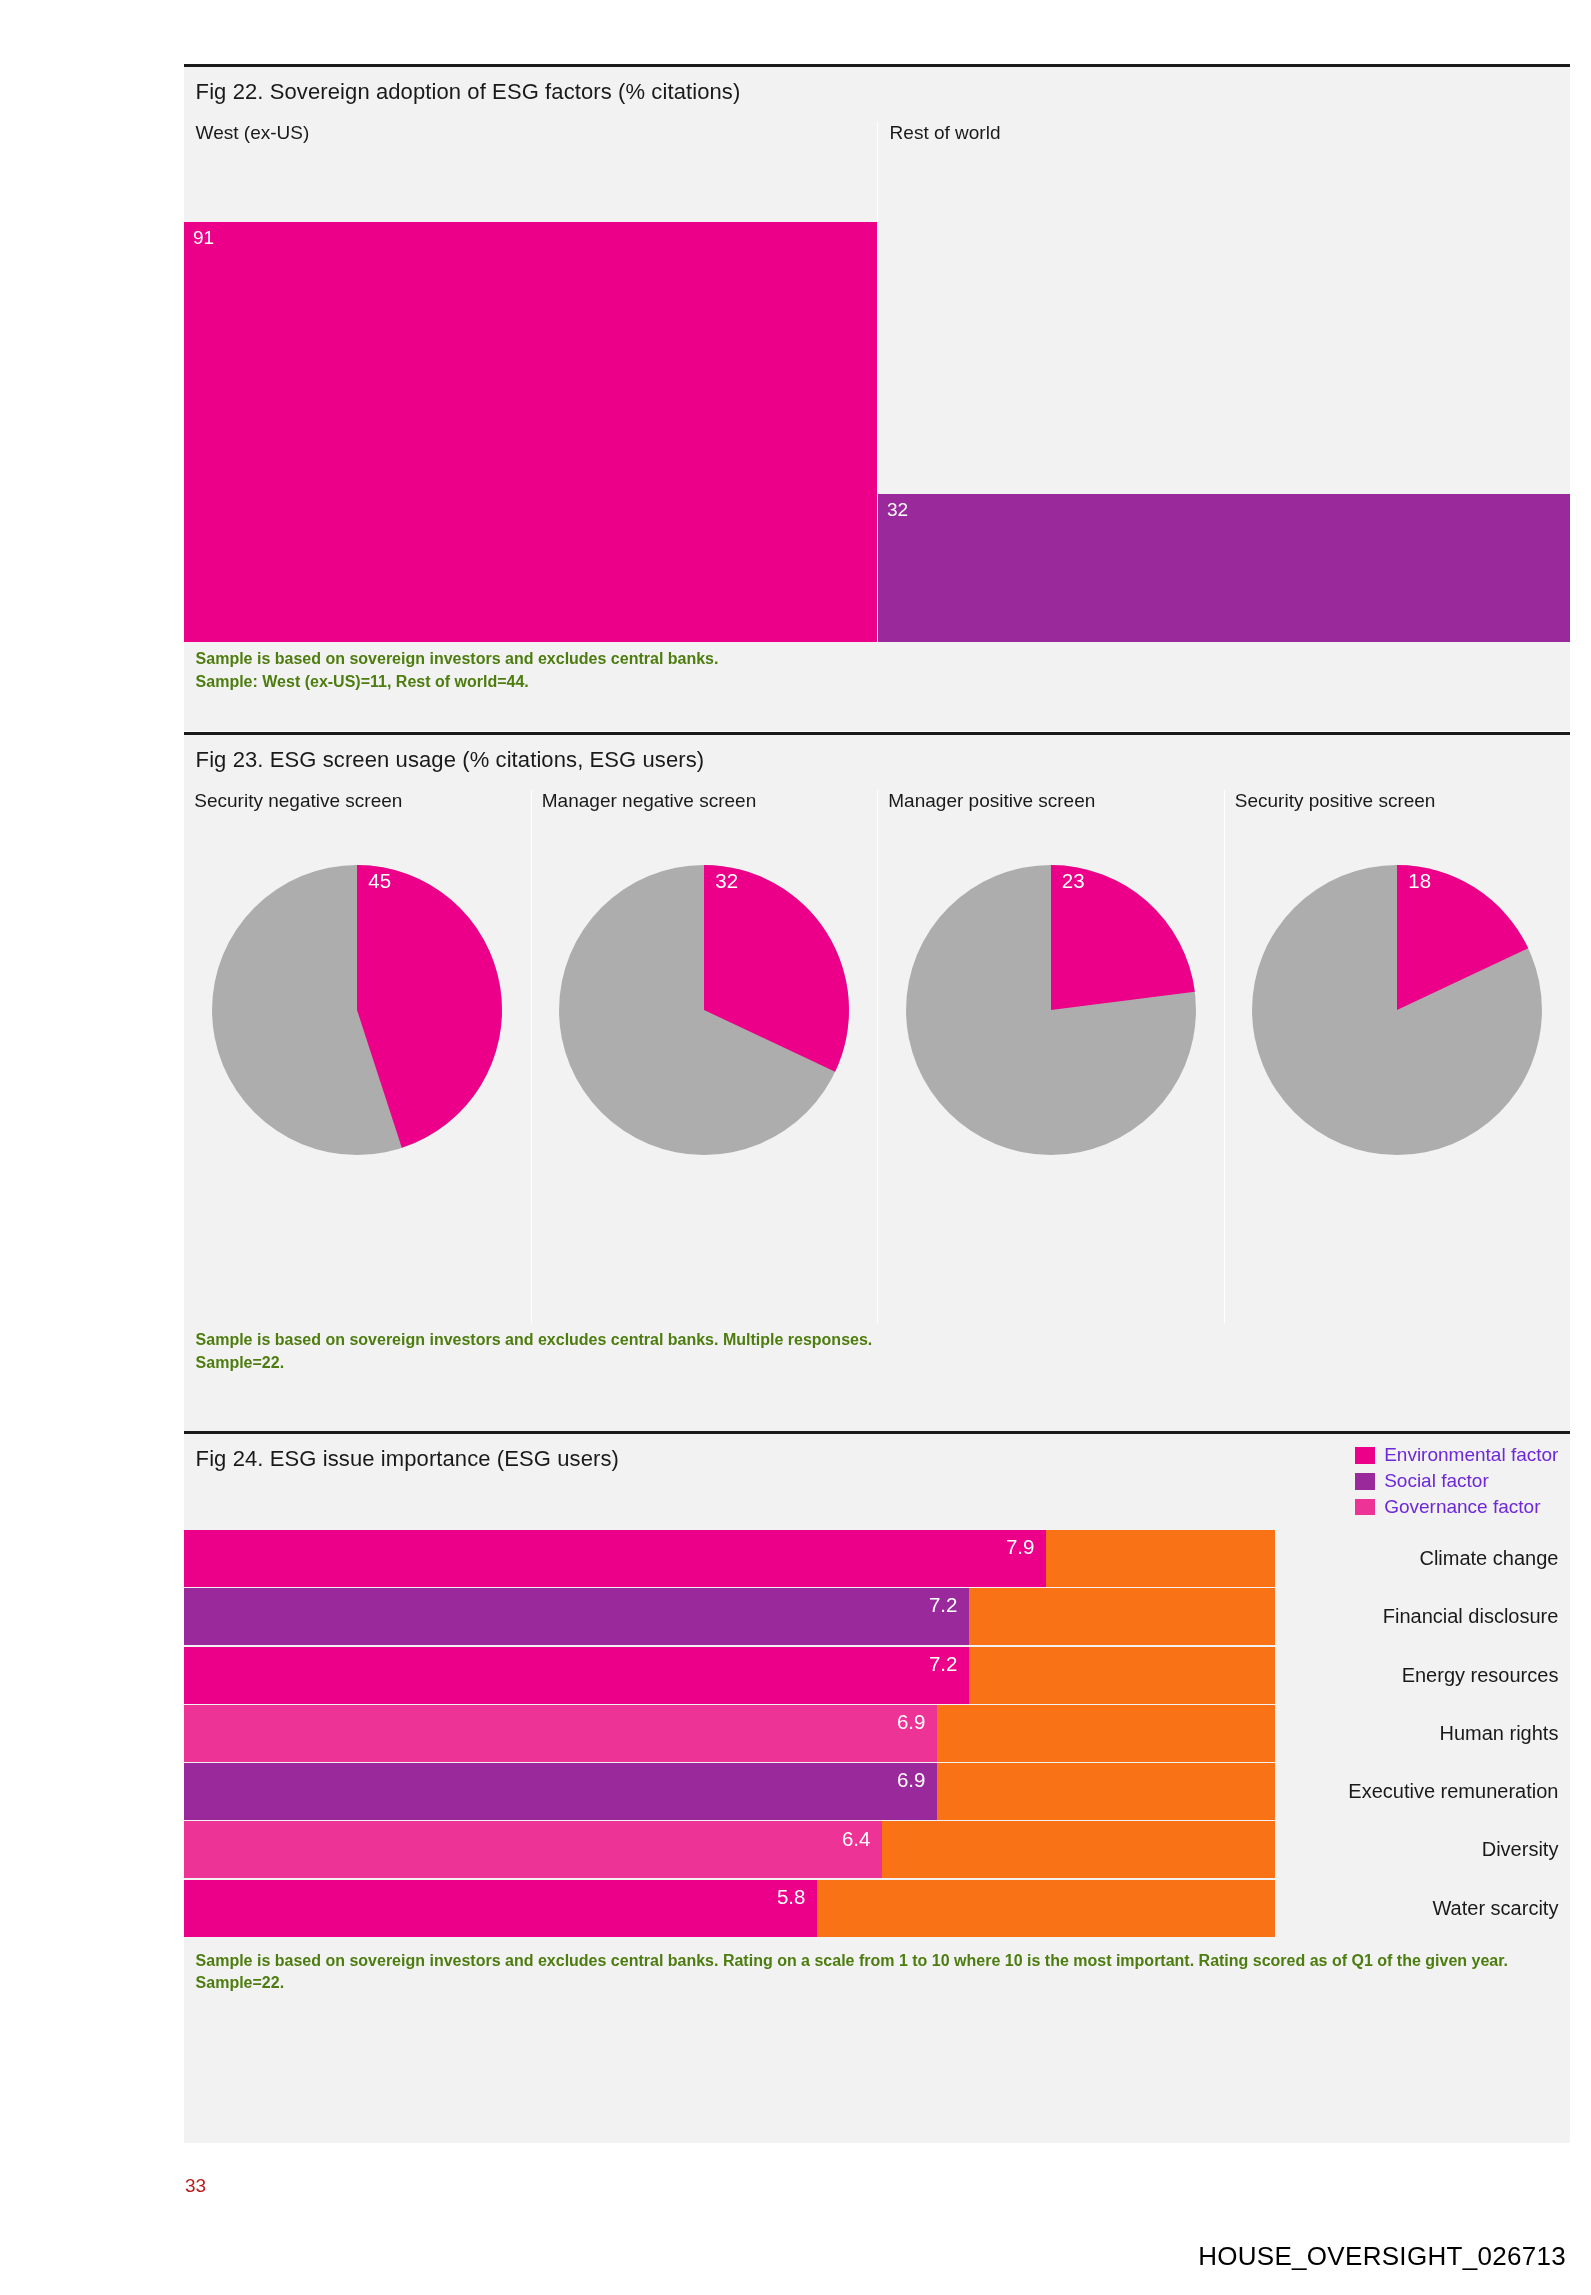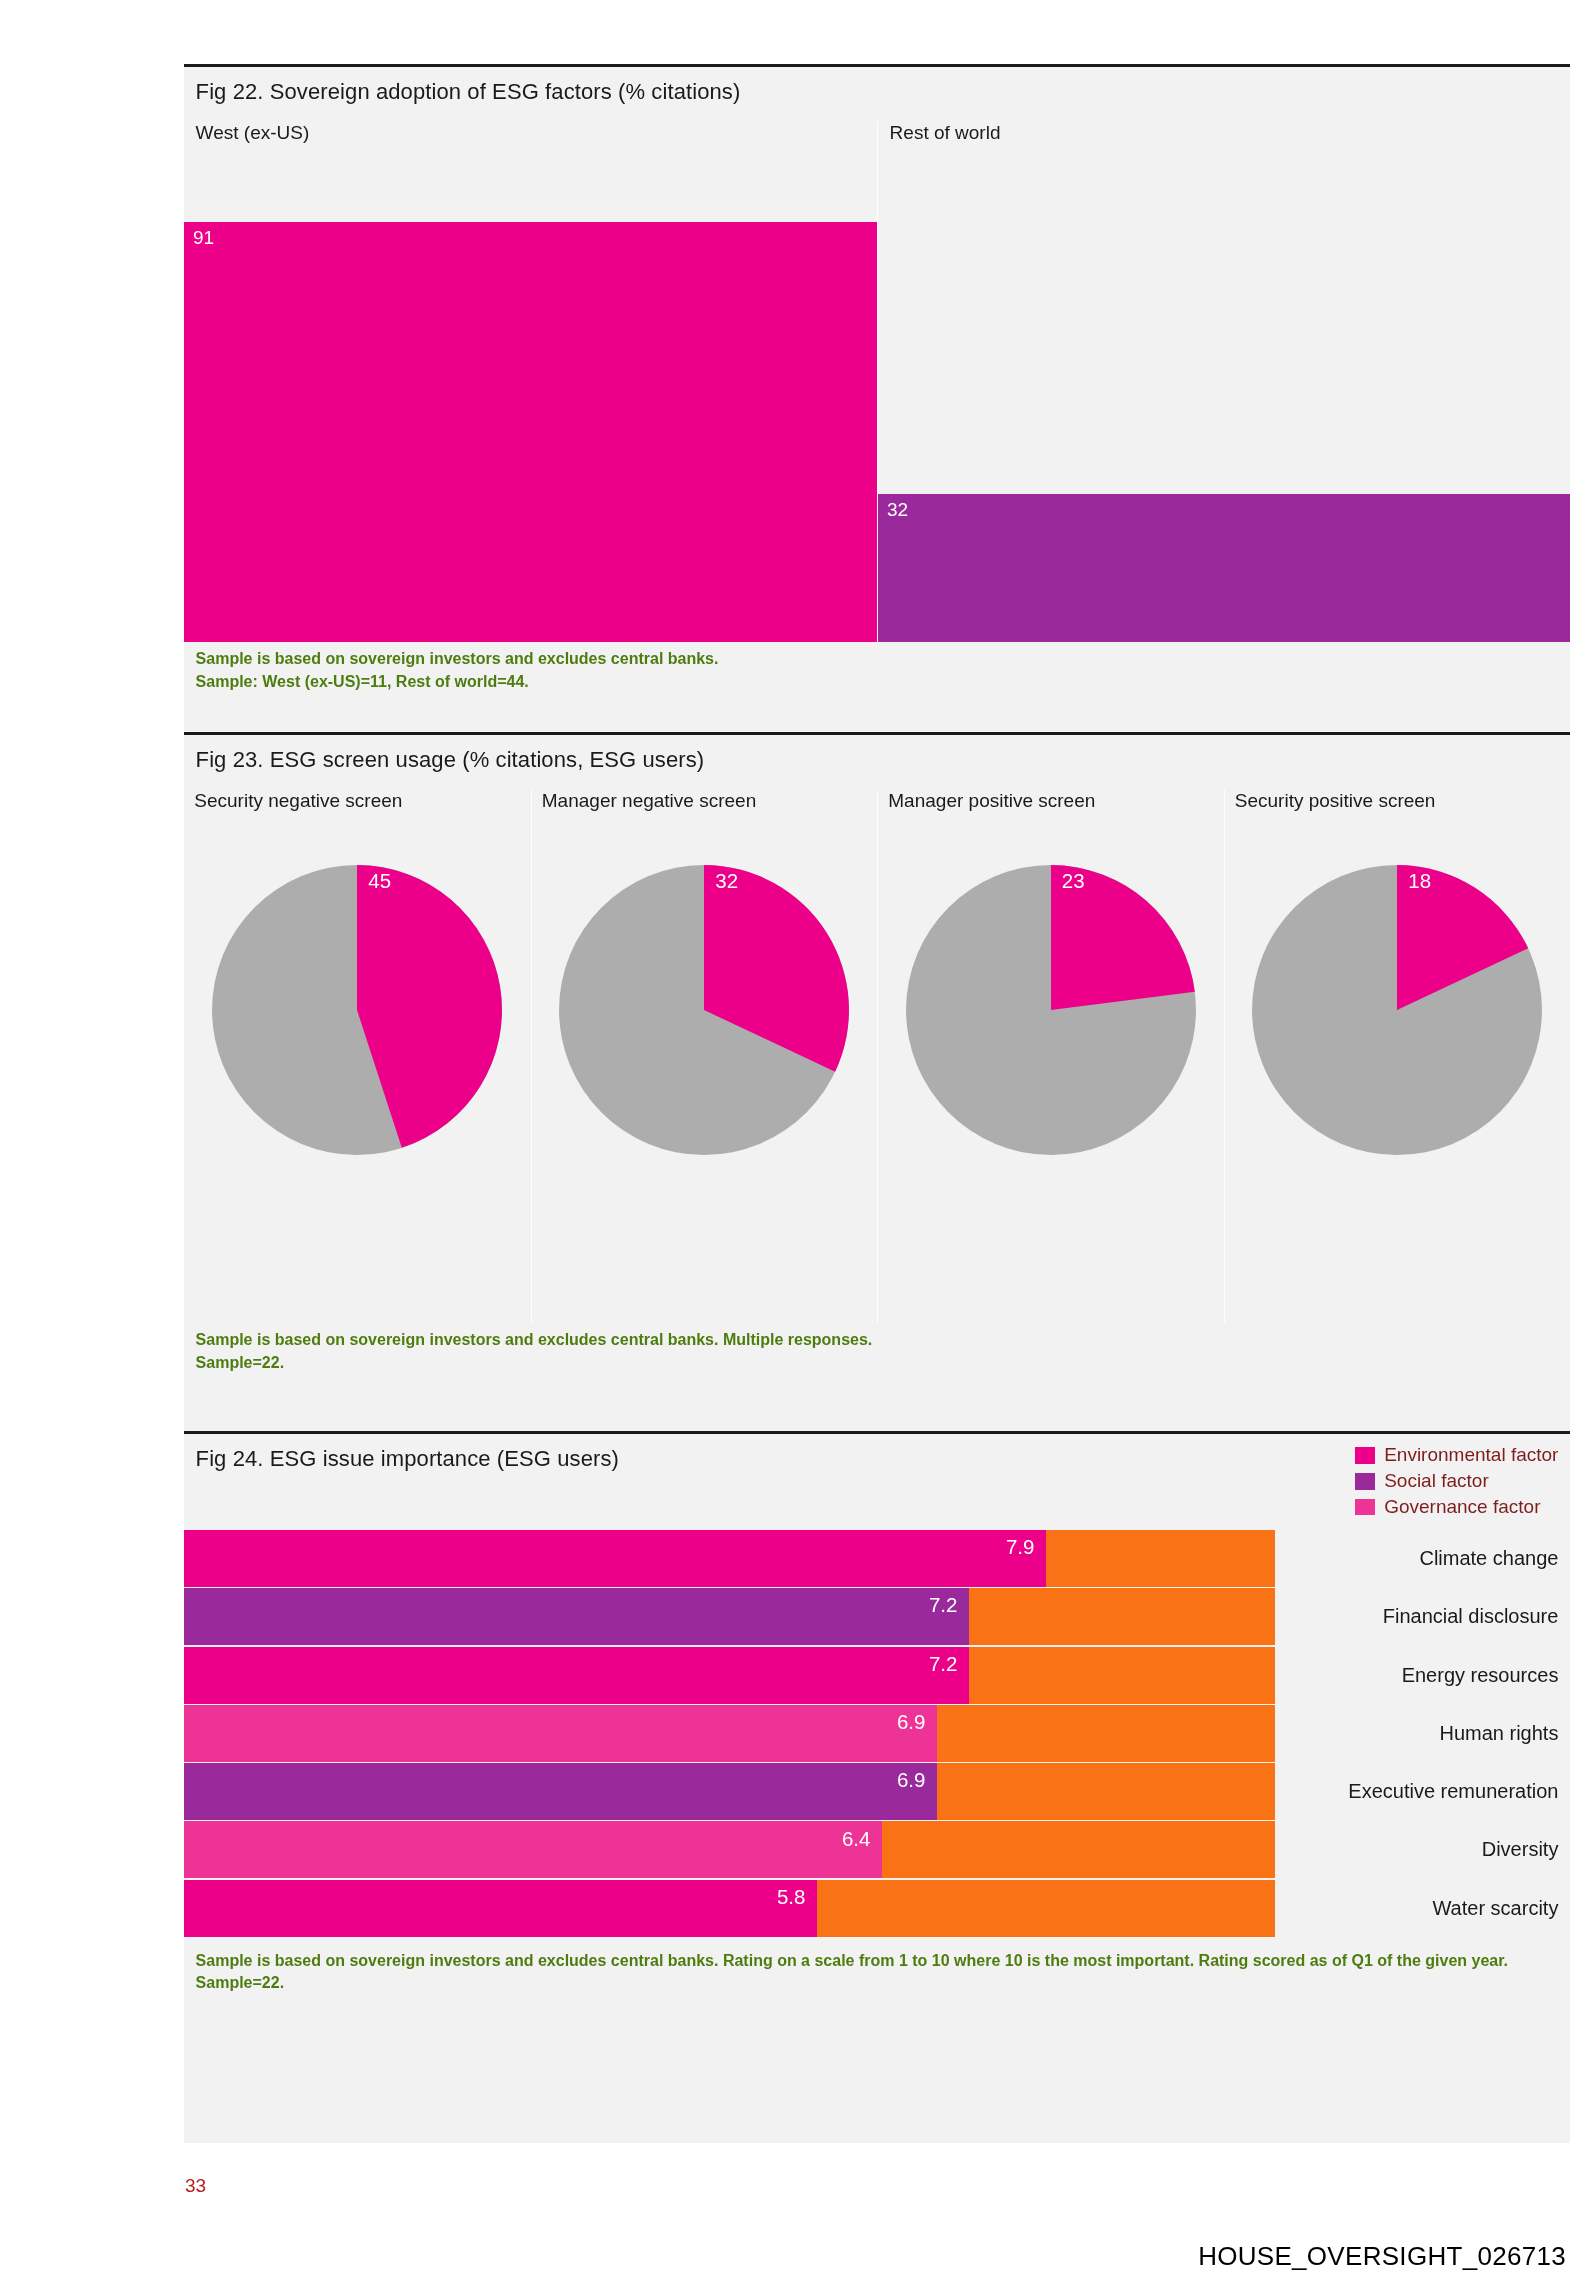--- a/index.html
+++ b/index.html
@@ -138,21 +138,21 @@
     right: 11.6px;
     display: flex;
     flex-direction: column;
     gap: 3.9px;
   }
   .f24-leg-item {
     display: flex;
     align-items: center;
     gap: 9px;
     font-size: 19px;
-    color: #7f1d1d;
+    color: #6d28d9;
   }
   .f24-swatch {
     width: 20.5px; height: 16.7px;
     flex: 0 0 auto;
   }
 
   .f24-rows {
     position: relative;
     padding-bottom: 5.1px;
   }

